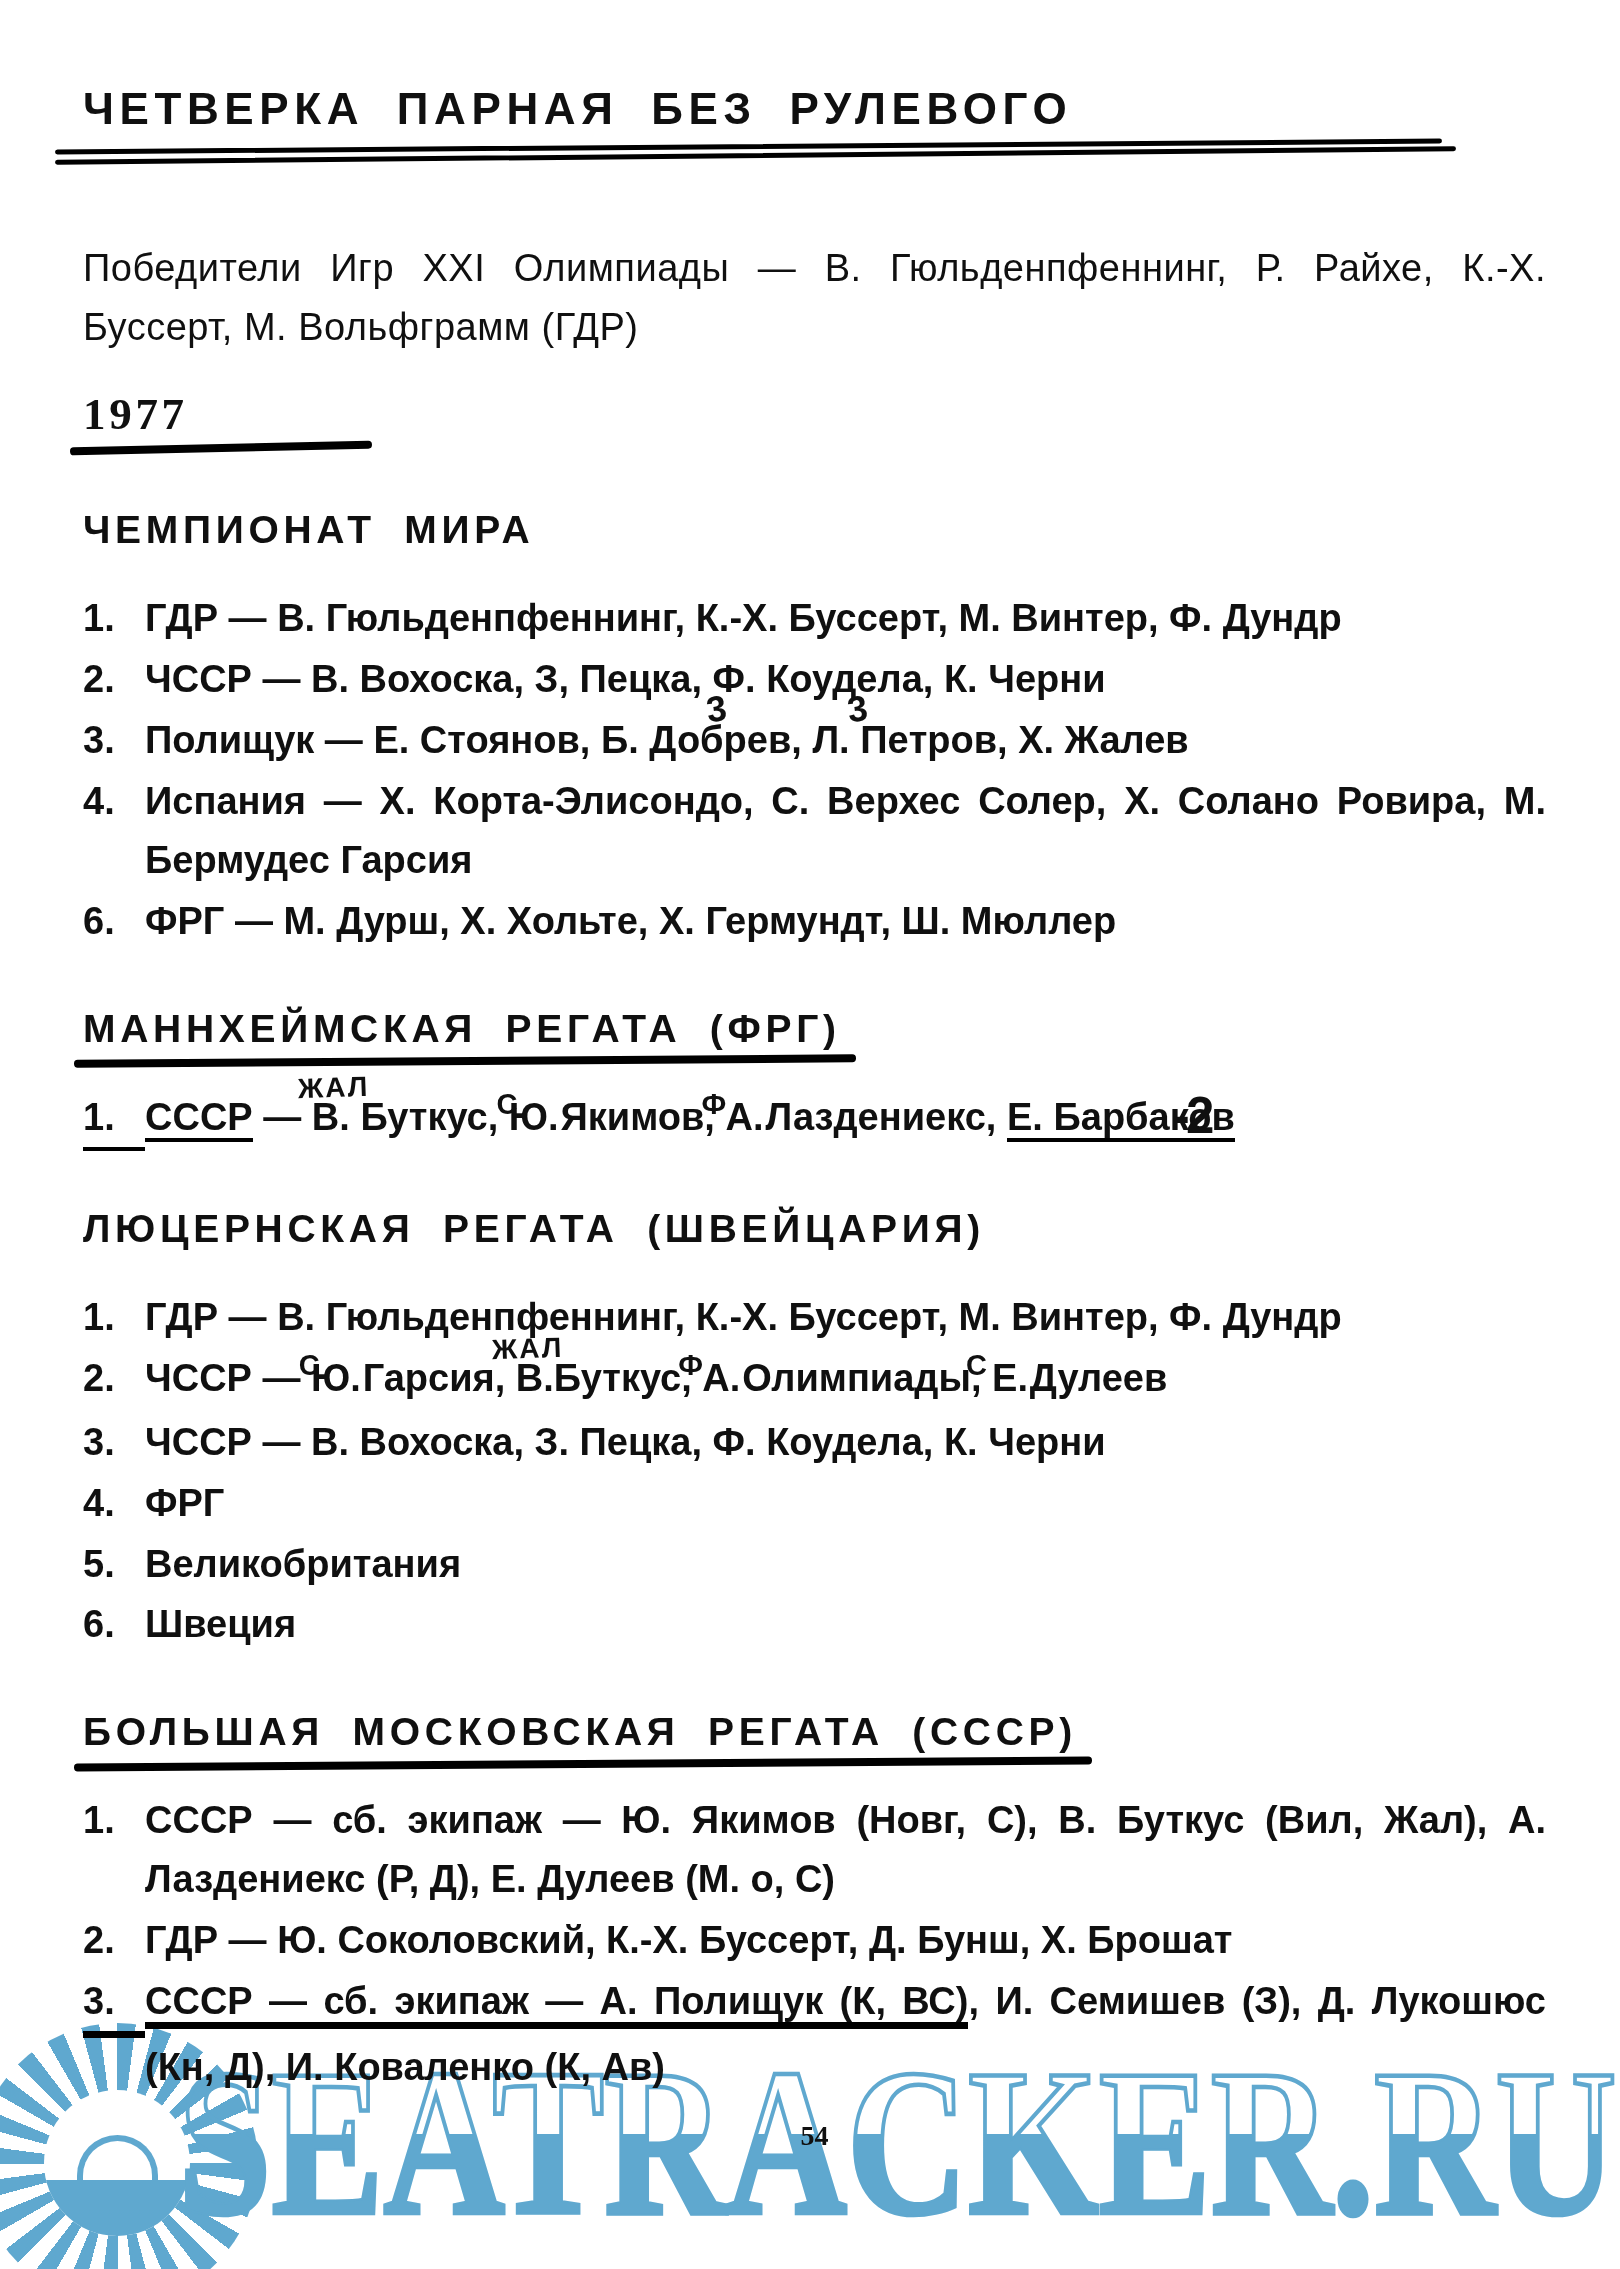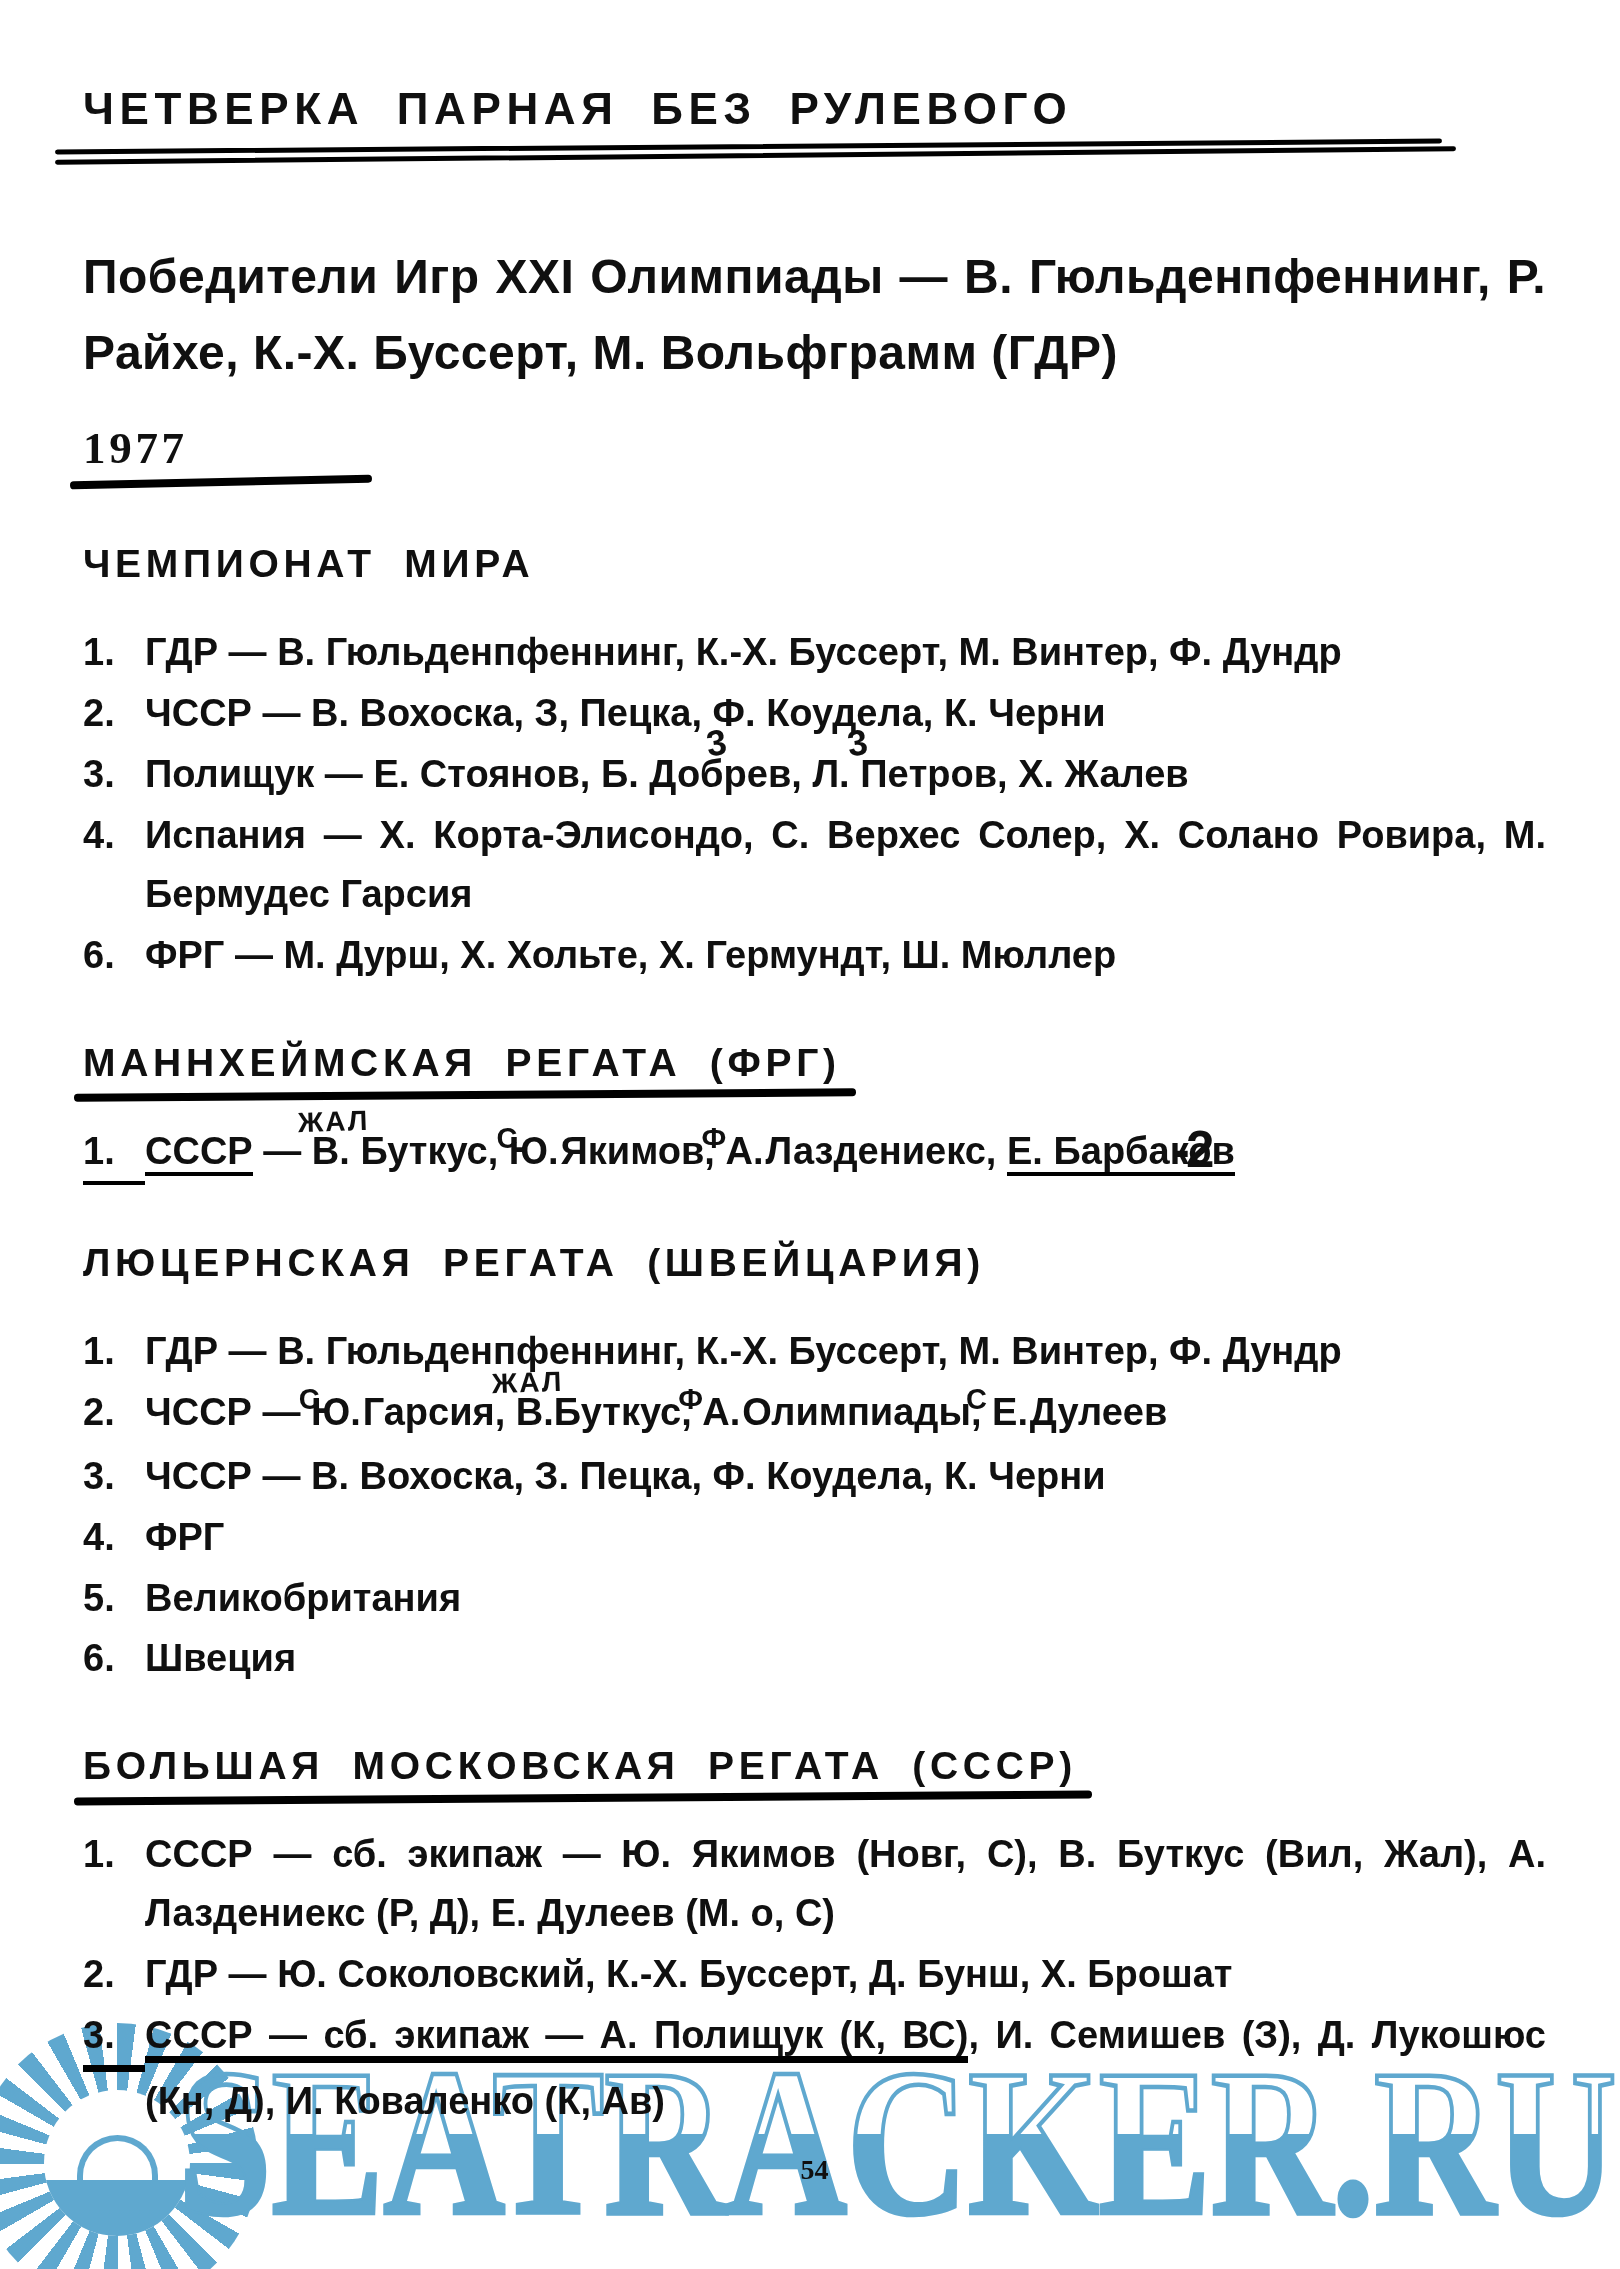--- a/index.html
+++ b/index.html
@@ -7,21 +7,21 @@
   .page{position:relative;width:1621px;height:2269px;background:#ffffff;overflow:hidden;
         font-family:"Liberation Sans","DejaVu Sans",sans-serif;color:#101010}
   .content{position:absolute;left:83px;top:84px;width:1463px;z-index:2}
 
   .title{font-size:44px;font-weight:bold;letter-spacing:5.6px;word-spacing:15px;margin:0;white-space:nowrap}
   .title-u{position:relative;height:17px;margin-top:9.4px;width:1387px;margin-left:-28px}
   .title-u i{position:absolute;left:0;height:4.7px;background:#000;display:block;border-radius:2.8px}
   .title-u i.b1{top:0.9px;width:100%;transform:rotate(-0.45deg)}
   .title-u i.b2{top:9.4px;width:101%;transform:rotate(-0.55deg)}
 
-  .intro{margin:79px 0 0 0;font-size:48px;line-height:76px;text-align:justify;font-weight:bold;letter-spacing:0.5px}
+  .intro{margin:79px 0 0 0;font-size:38px;line-height:59px;text-align:justify;font-weight:normal;letter-spacing:0.5px}
 
   .year-wrap{margin-top:31px}
   .year{font-size:45px;font-weight:bold;letter-spacing:3.7px;margin:0;display:inline-block;
         font-family:"Liberation Serif","DejaVu Serif",serif}
   .year-u{width:302px;height:8.4px;background:#000;margin-top:3.7px;margin-left:-13px;
           transform:rotate(-1.3deg);border-radius:3.7px}
 
   .sec{margin-top:56px}
   .sec-heading{font-size:39px;font-weight:bold;letter-spacing:4.7px;word-spacing:13px;margin:0;
                display:inline-block;position:relative}

